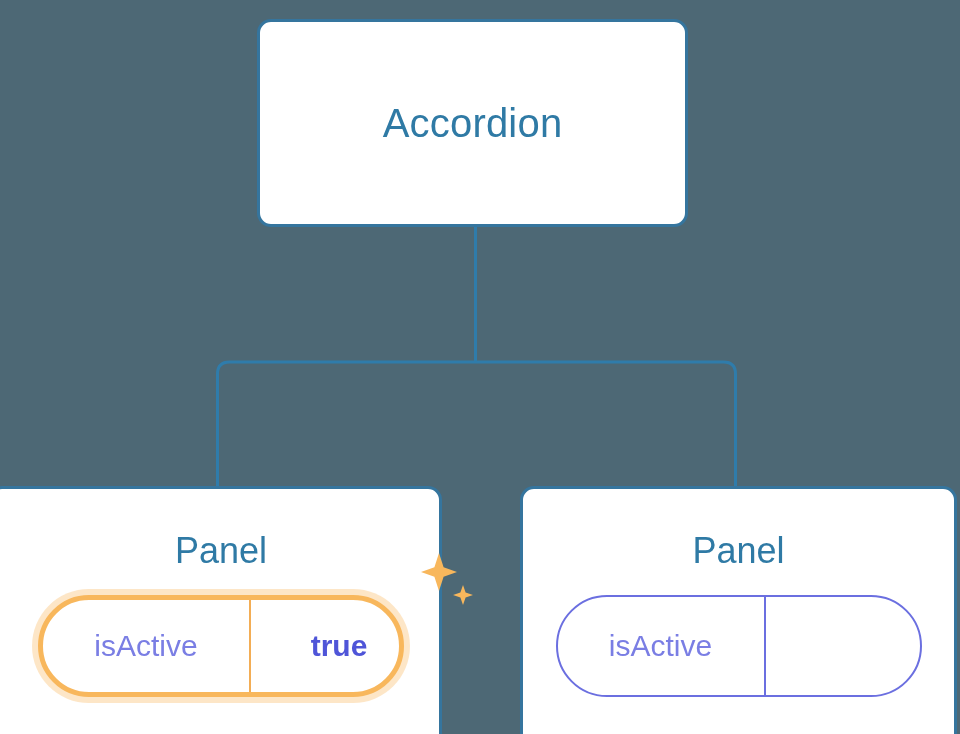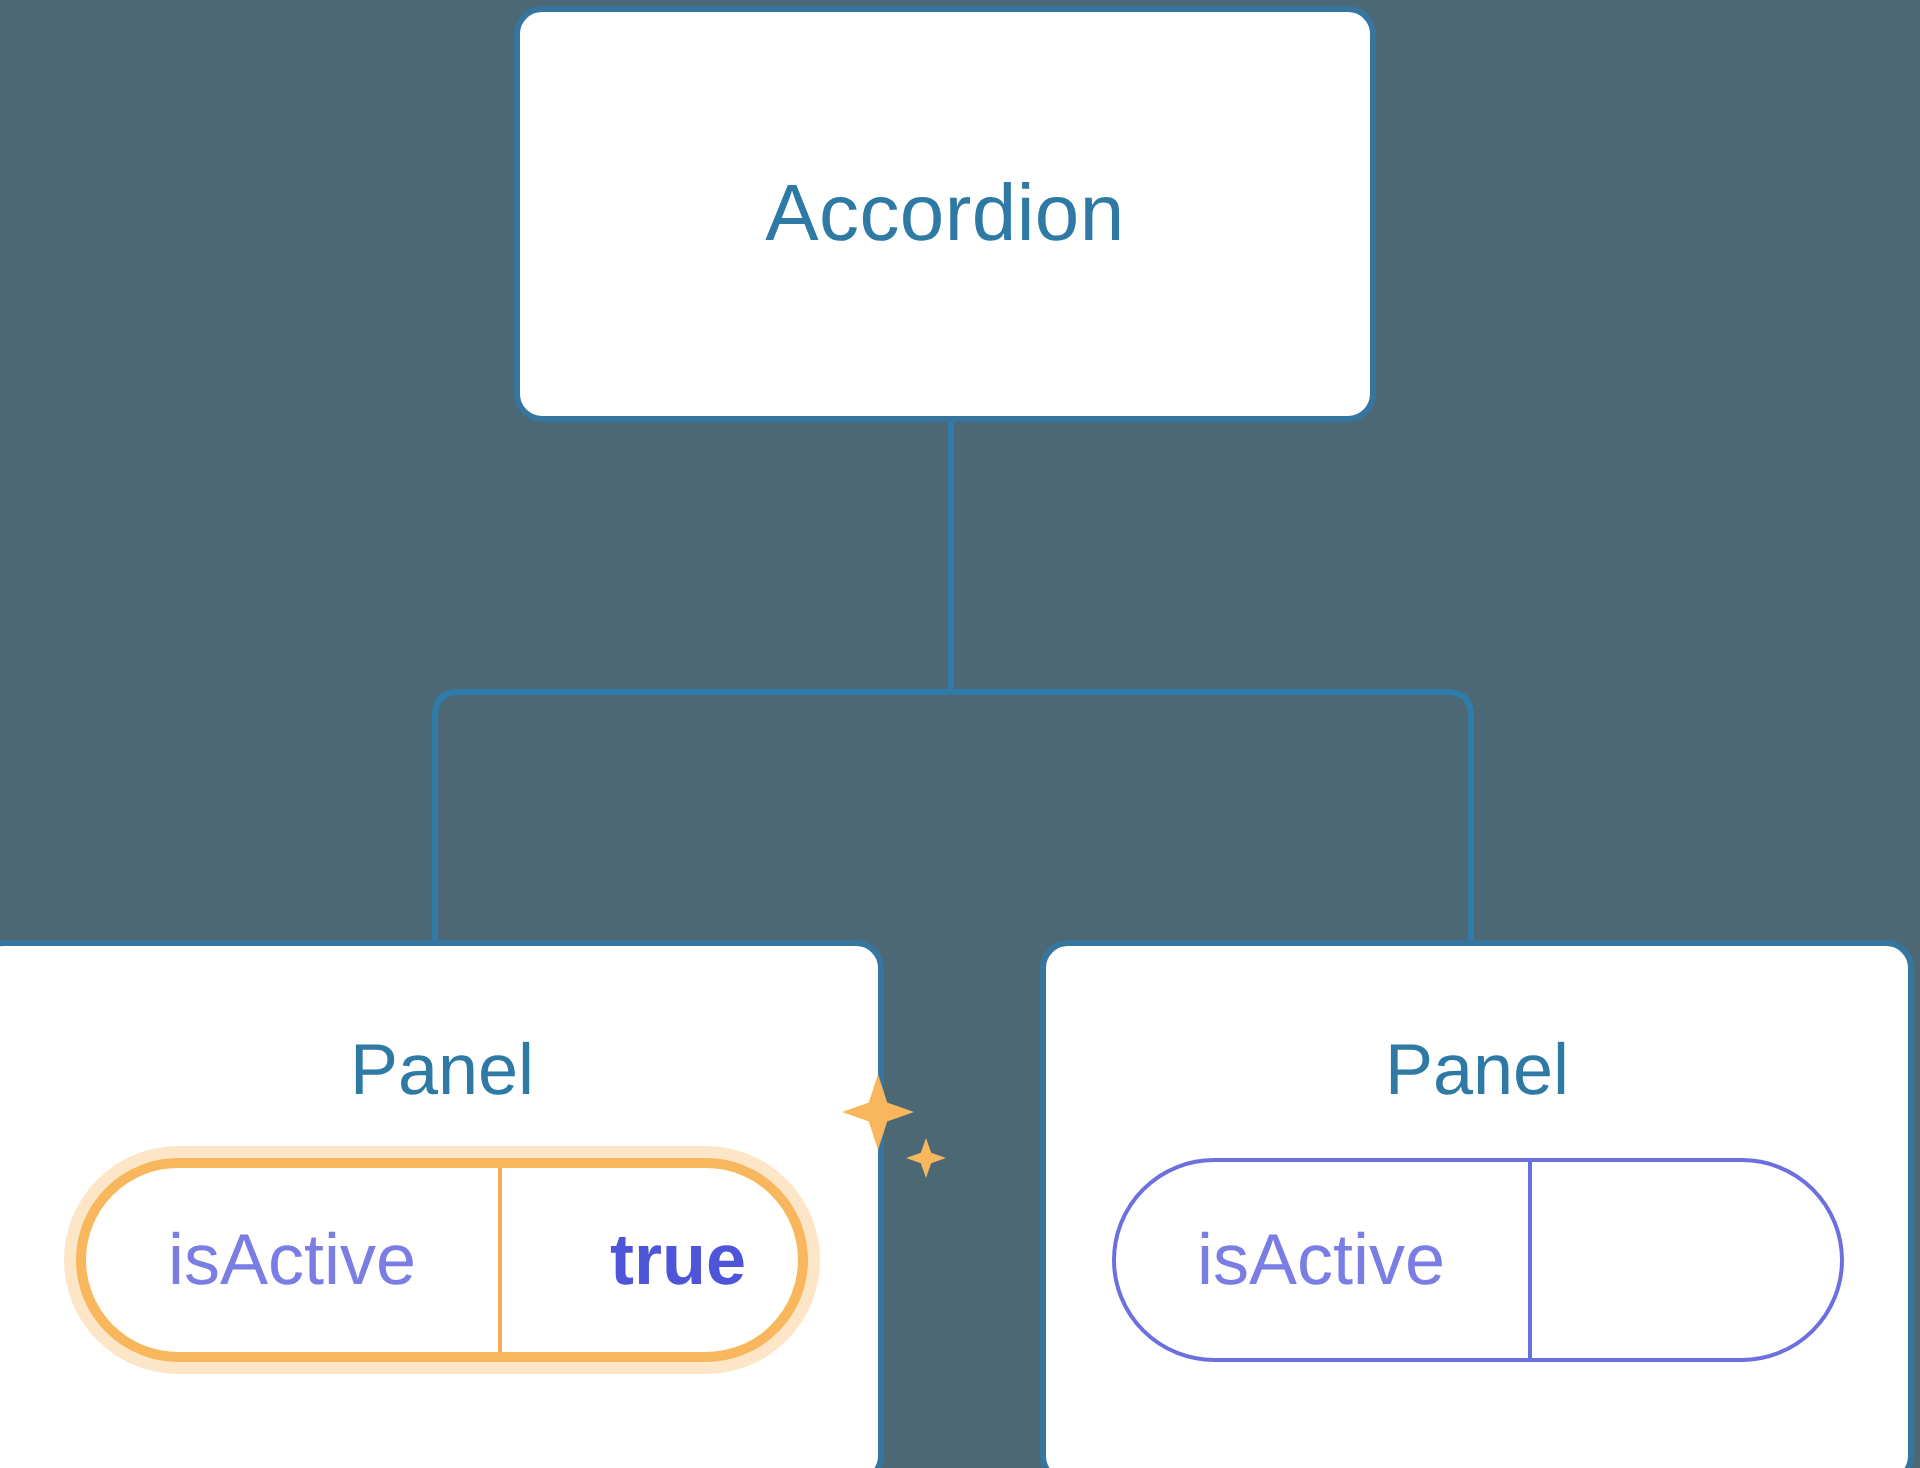--- a/index.html
+++ b/index.html
@@ -11,20 +11,21 @@
     width: 960px;
     height: 734px;
     background: #4d6875;
     font-family: "Liberation Sans", sans-serif;
     overflow: hidden;
   }
   .stage {
     position: relative;
     width: 960px;
     height: 552px;
+    margin-top: 16px;
   }
 
   
   .connectors {
     position: absolute;
     left: 0;
     top: 0;
     width: 960px;
     height: 734px;
     pointer-events: none;
@@ -112,21 +113,21 @@
   }
   .pill-highlight {
     border: 5px solid #f8b75c;
     box-shadow: 0 0 0 6px rgba(248, 183, 92, 0.34);
   }
 
   .pill-cell {
     display: flex;
     align-items: center;
     justify-content: center;
-    font-size: 36px;
+    font-size: 30px;
     line-height: 1;
     white-space: nowrap;
   }
   .pill-key {
     flex: 0 0 auto;
     width: 206px;
     color: #7a7ee4;
   }
   .pill-divider {
     width: 2px;

